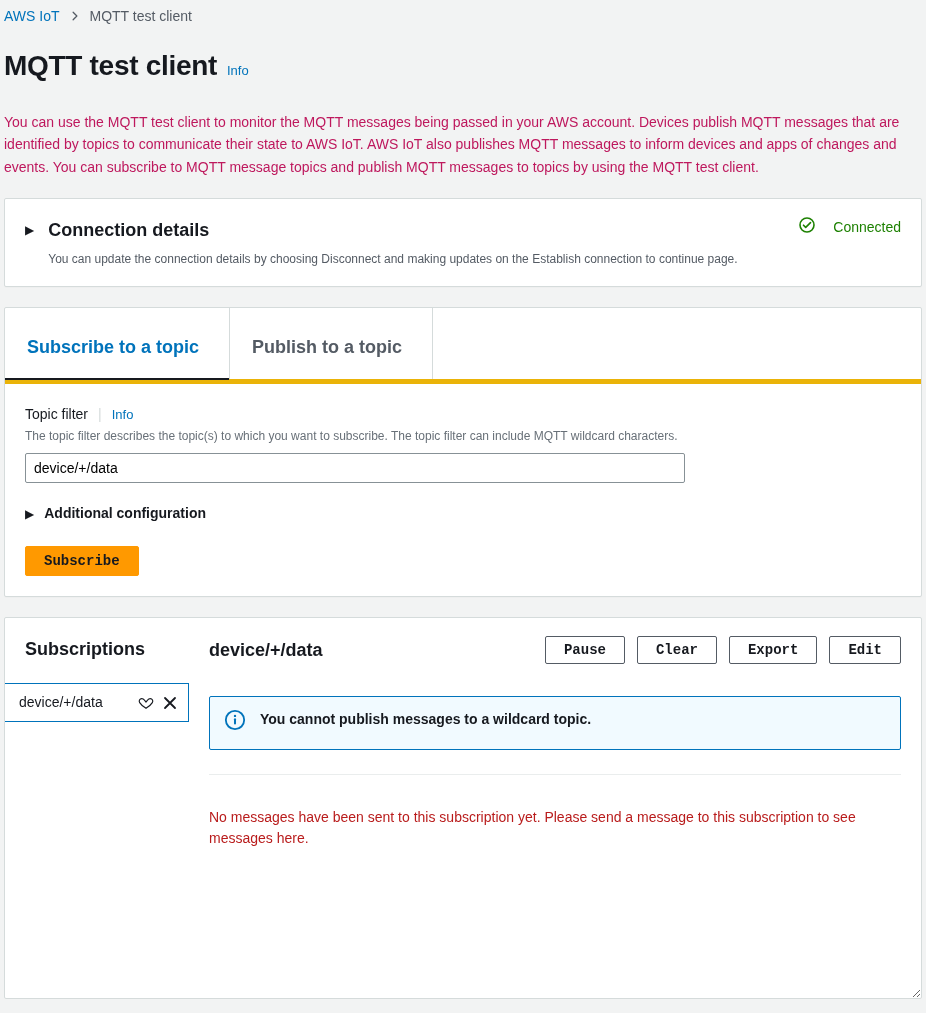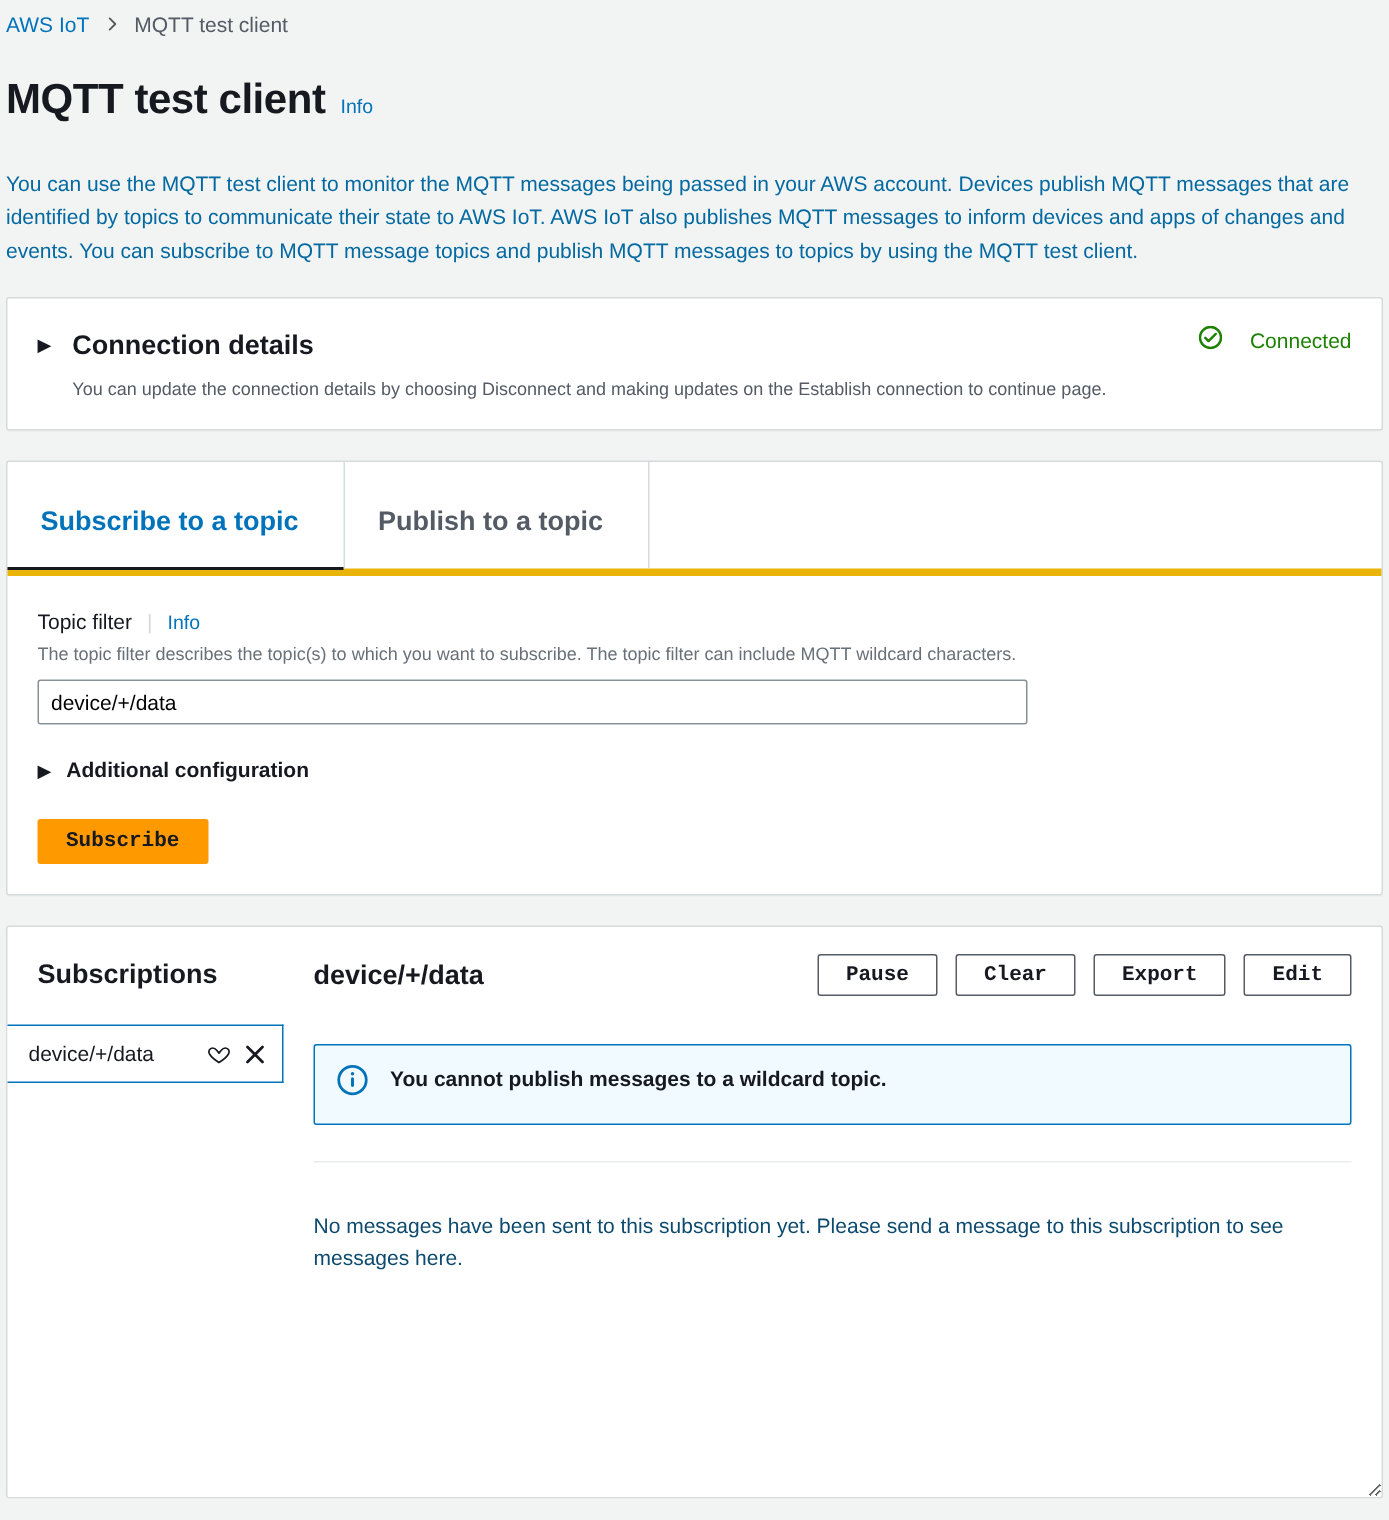--- a/index.html
+++ b/index.html
@@ -21,21 +21,21 @@
   .breadcrumb a {
     color: #0073bb;
     text-decoration: none;
   }
   .breadcrumb .chev { color: #545b64; }
   .breadcrumb .current { color: #545b64; }
 
   .header-row { padding: 18px 4px 0 4px; display:flex; align-items: baseline; gap: 10px; }
   h1 { font-size: 28px; font-weight: 700; letter-spacing: -0.3px; }
   .info-link { color: #0073bb; font-size: 13px; cursor: pointer; }
-  .intro { padding: 24px 4px 0 4px; color: #0369a1; font-size: 14px; line-height: 1.6; }
+  .intro { padding: 24px 4px 0 4px; color: #be185d; font-size: 14px; line-height: 1.6; }
 
   .panel {
     background: #fff;
     border: 1px solid #d5dbdb;
     border-radius: 2px;
     margin: 20px 4px 0 4px;
     box-shadow: 0 1px 1px rgba(0,0,0,0.02);
   }
 
   .conn-panel { padding: 18px 20px 18px 20px; display:flex; align-items:flex-start; gap:14px; }
@@ -148,21 +148,21 @@
     padding: 12px 14px;
     display:flex;
     gap:14px;
     text-align:right;
   }
   .alert svg { width:22px; height:22px; flex-shrink:0; }
   .alert-title { font-weight:700; }
   .alert-body { font-size:14px; color:#16191f; }
 
   .divider { border:none; border-top:1px solid #eaeded; margin: 24px 0 0 0; }
-  .no-msg { margin-top:32px; font-size:14px; color:#0c4a6e; }
+  .no-msg { margin-top:32px; font-size:14px; color:#b91c1c; }
 </style>
 </head>
 <body>
 
 <div class="breadcrumb">
   <a href="#">AWS IoT</a>
   <span class="chev">
     <svg width="10" height="10" viewBox="0 0 16 16" fill="none">
         <path d="M5 2l6 6-6 6" stroke="#545b64" stroke-width="2" stroke-linecap="round" stroke-linejoin="round"></path>
       </svg>

